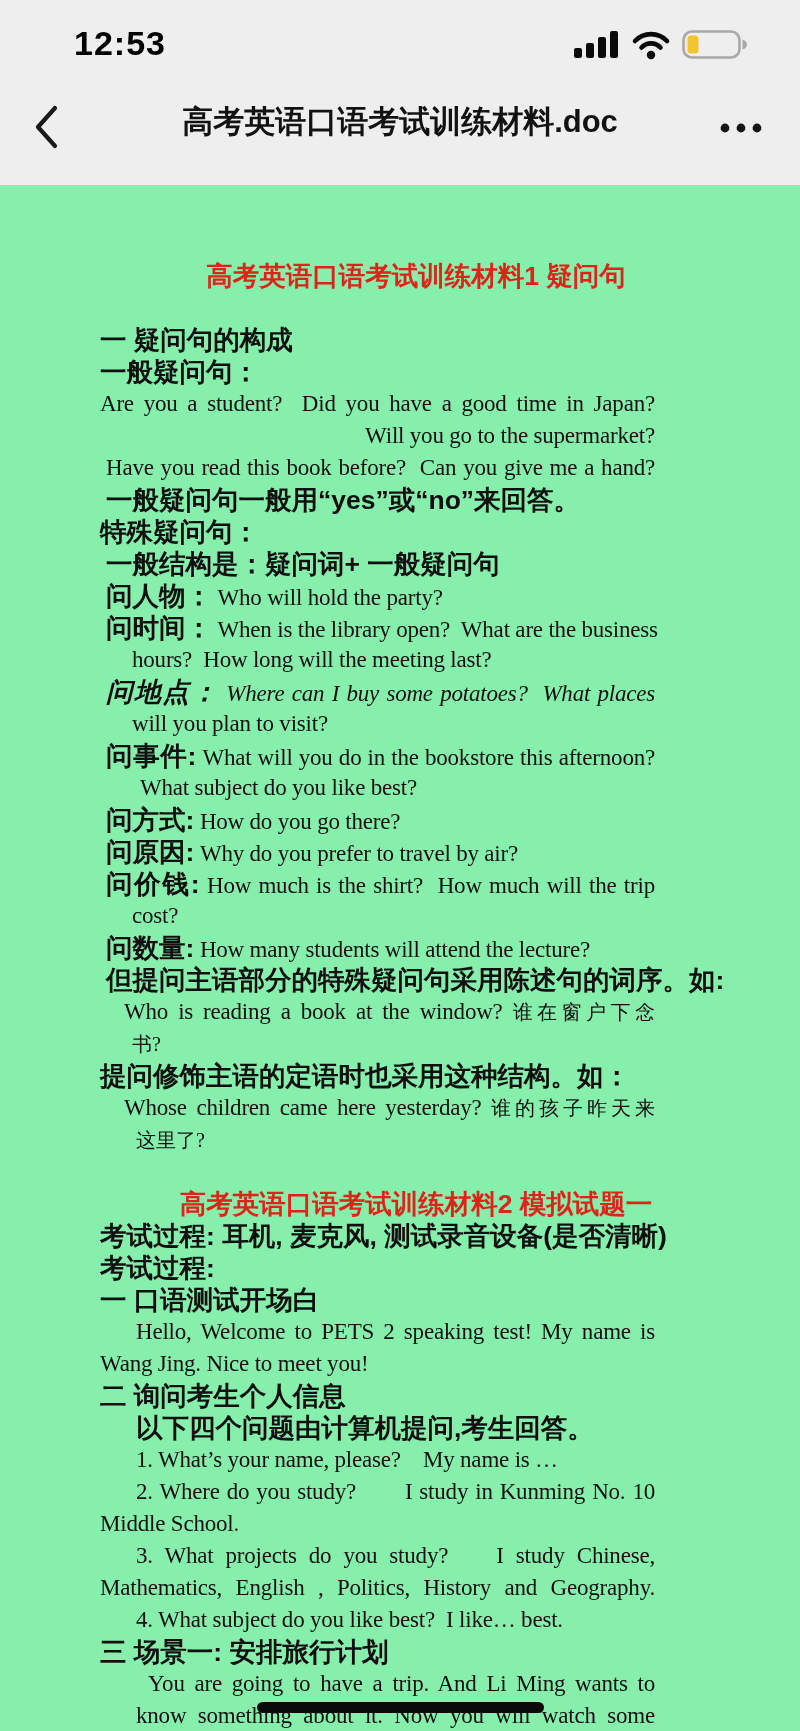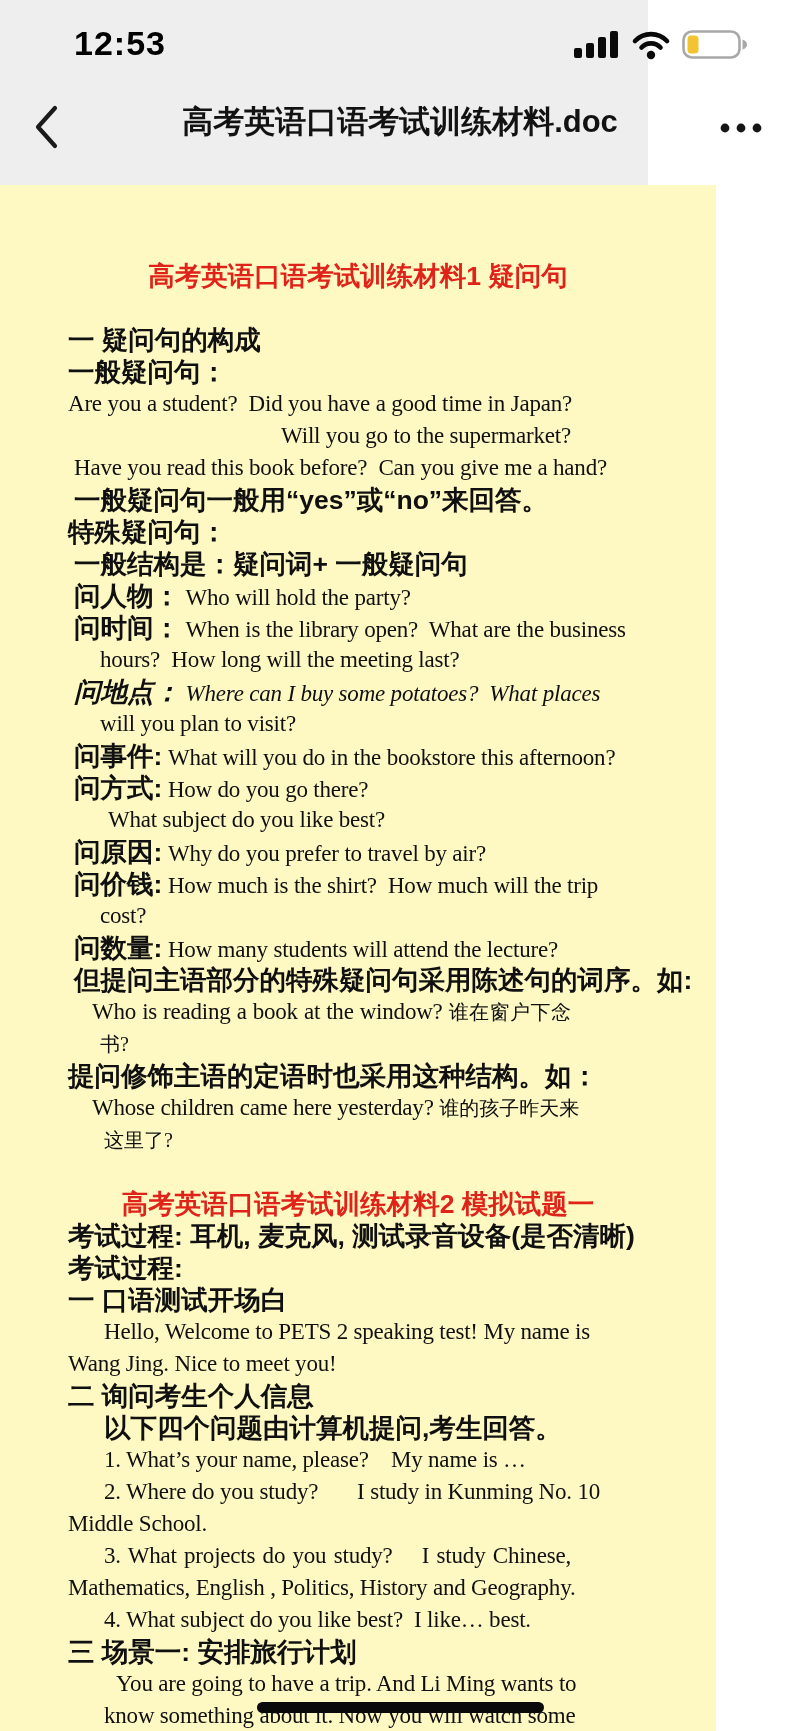--- a/index.html
+++ b/index.html
@@ -1,32 +1,32 @@
 <!DOCTYPE html>
 <html><head>
 <meta charset="utf-8">
 <style>
   html,body{margin:0;padding:0;background:#ffffff;}
   #screen{position:relative;width:800px;height:1731px;overflow:hidden;background:#ffffff;
           font-family:"Liberation Sans","DejaVu Sans",sans-serif;}
 
   
-  .header{position:absolute;top:0;left:0;width:648px;height:185px;background:#eeeeee;}
+  .header{position:absolute;top:0;left:0;width:800px;height:185px;background:#eeeeee;}
   .status-bar{position:absolute;top:0;left:0;width:800px;height:90px;}
   .time{position:absolute;left:74px;top:24px;font-size:34px;font-weight:700;color:#000;letter-spacing:1px;}
   .status-icons{position:absolute;right:52px;top:28px;display:flex;align-items:center;gap:11px;}
   .nav-bar{position:absolute;top:83px;left:0;width:800px;height:95px;}
   .back-btn{position:absolute;left:26px;top:20px;width:40px;height:52px;display:flex;align-items:center;justify-content:center;}
   .nav-title{position:absolute;left:90px;right:90px;top:0;height:78px;display:flex;align-items:center;justify-content:center;
              font-size:31px;font-weight:700;color:#121212;white-space:nowrap;}
   .more-btn{position:absolute;right:30px;top:22px;width:58px;height:48px;display:flex;align-items:center;justify-content:center;}
 
   
-  .page{position:absolute;top:185px;left:0;width:716px;height:1546px;background:#fef9c3;
-        box-sizing:border-box;padding-top:75px;overflow:hidden;}
+  .page{position:absolute;top:185px;left:0;width:800px;height:1546px;background:#86efac;
+        box-sizing:border-box;padding-top:75px;overflow:hidden;padding-left:32px;}
   .line{height:32px;line-height:32px;margin-left:68px;margin-right:145px;
         white-space:nowrap;color:#101010;
         font-family:"Liberation Serif","DejaVu Serif",serif;font-size:23px;}
   .line.justify{text-align:justify;text-align-last:justify;}
   .line.center{text-align:center;text-align-last:center;margin-right:68px;}
   .line.red span{color:#e02318;}
   .line span.h{font-family:"Liberation Sans","DejaVu Sans",sans-serif;font-weight:700;font-size:26.5px;}
   .line span.s{font-size:23px;letter-spacing:-0.2px;}
   .line span.sc{font-size:20px;}
 
@@ -100,22 +100,22 @@
         <div class="line justify" style="padding-left: 6px;"><span class="s">Have you read this book before?&nbsp; Can you give me a hand?</span></div>
         <div class="line" style="padding-left: 6px;"><span class="h">一般疑问句一般用“yes”或“no”来回答。</span></div>
         <div class="line"><span class="h">特殊疑问句：</span></div>
         <div class="line" style="padding-left: 6px;"><span class="h">一般结构是：疑问词+ 一般疑问句</span></div>
         <div class="line" style="padding-left: 6px;"><span class="h">问人物：</span><span class="s">&nbsp;Who will hold the party?</span></div>
         <div class="line justify" style="padding-left: 6px;"><span class="h">问时间：</span><span class="s"> When is the library open?&nbsp; What are the business</span></div>
         <div class="line" style="padding-left: 32px;"><span class="s">hours?&nbsp; How long will the meeting last?</span></div>
         <div class="line justify" style="padding-left: 6px; font-style: italic;"><span class="h">问地点：</span><span class="s"> Where can I buy some potatoes?&nbsp; What places</span></div>
         <div class="line" style="padding-left: 32px;"><span class="s">will you plan to visit?</span></div>
         <div class="line justify" style="padding-left: 6px;"><span class="h">问事件:</span><span class="s"> What will you do in the bookstore this afternoon?</span></div>
+        <div class="line" style="padding-left: 40px;"><span class="s">What subject do you like best?</span></div>
         <div class="line" style="padding-left: 6px;"><span class="h">问方式:</span><span class="s"> How do you go there?</span></div>
-        <div class="line" style="padding-left: 40px;"><span class="s">What subject do you like best?</span></div>
         <div class="line" style="padding-left: 6px;"><span class="h">问原因:</span><span class="s"> Why do you prefer to travel by air?</span></div>
         <div class="line justify" style="padding-left: 6px;"><span class="h">问价钱:</span><span class="s">&nbsp;How much is the shirt?&nbsp; How much will the trip</span></div>
         <div class="line" style="padding-left: 32px;"><span class="s">cost?</span></div>
         <div class="line" style="padding-left: 6px;"><span class="h">问数量:</span><span class="s"> How many students will attend the lecture?</span></div>
         <div class="line justify" style="padding-left: 6px;"><span class="h">但提问主语部分的特殊疑问句采用陈述句的词序。如:</span></div>
         <div class="line justify" style="padding-left: 24px;"><span class="s">Who is reading a book at the window? </span><span class="sc">谁在窗户下念</span></div>
         <div class="line" style="padding-left: 32px;"><span class="sc">书?</span></div>
         <div class="line"><span class="h">提问修饰主语的定语时也采用这种结构。如：</span></div>
         <div class="line justify" style="padding-left: 24px;"><span class="s">Whose children came here yesterday? </span><span class="sc">谁的孩子昨天来</span></div>
         <div class="line" style="padding-left: 36px;"><span class="sc">这里了?</span></div>

